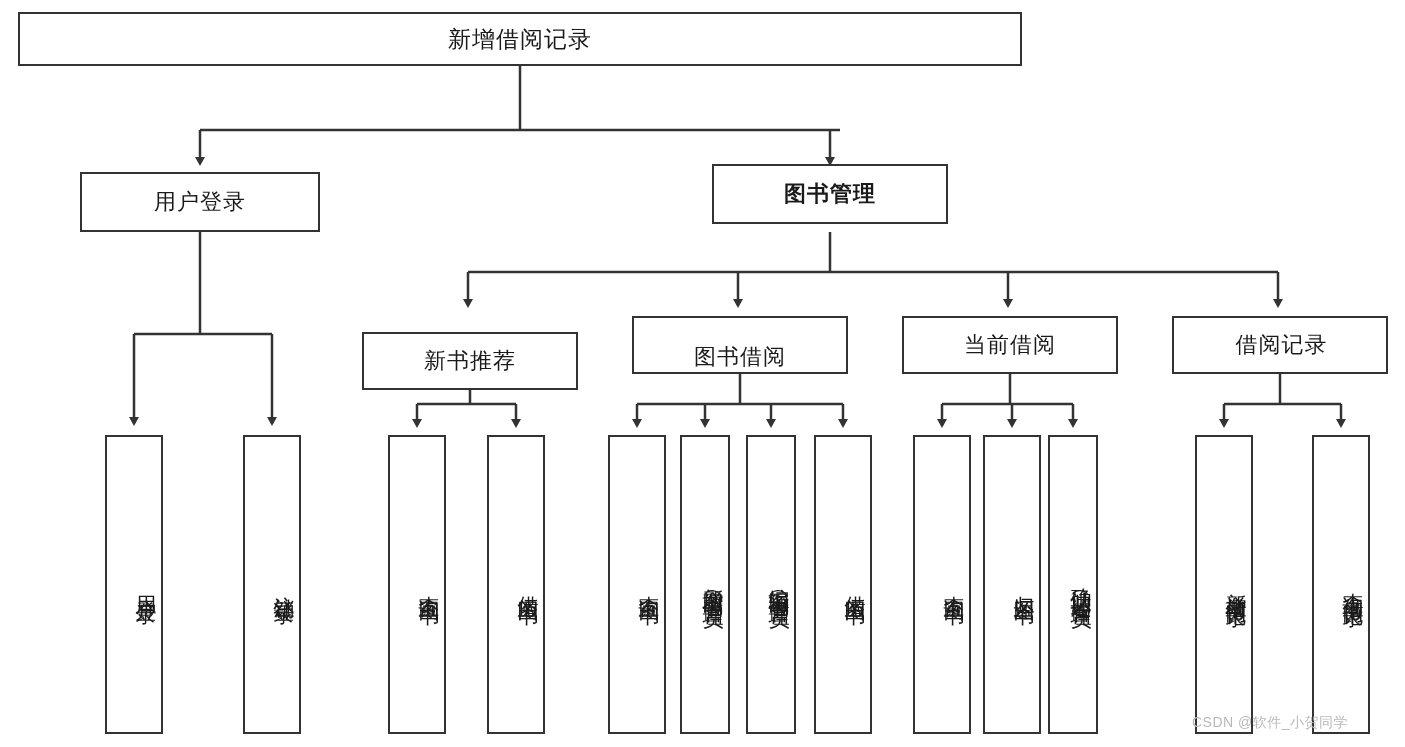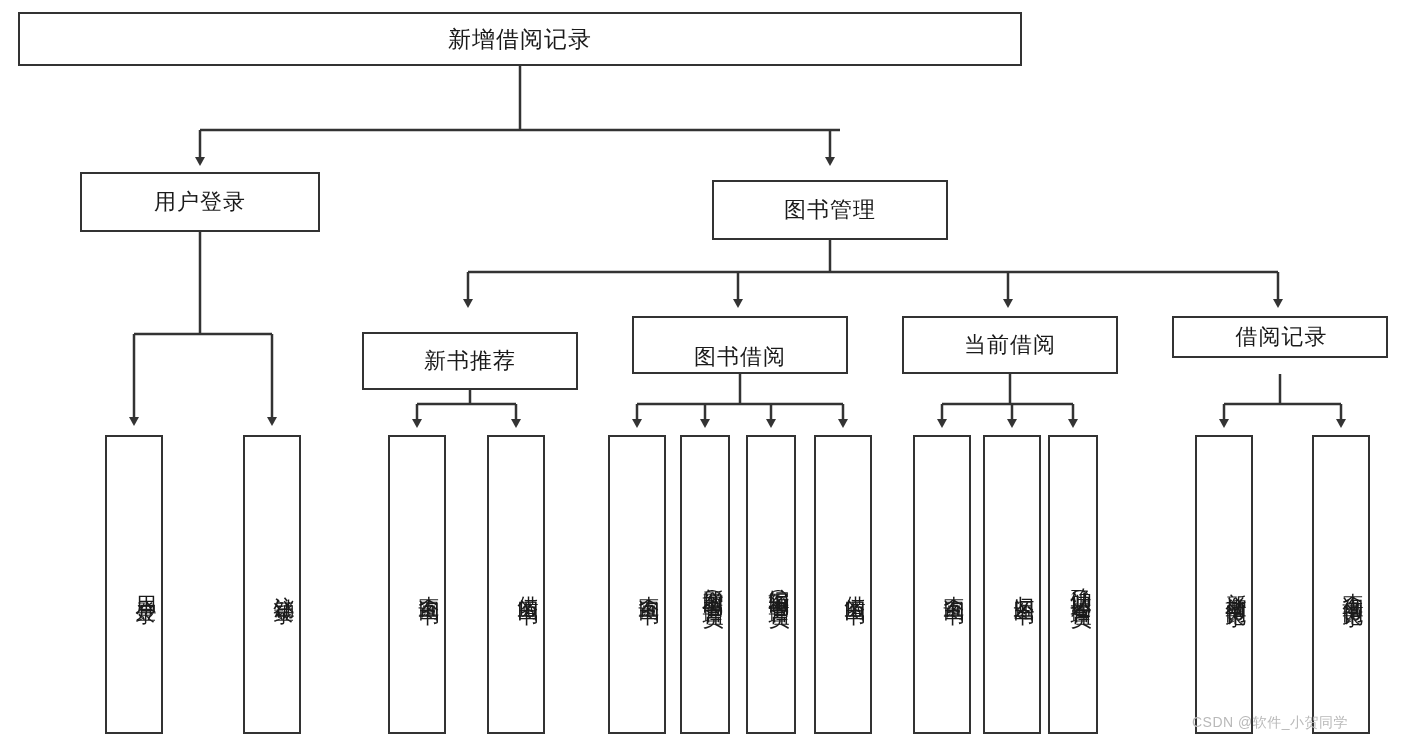--- a/index.html
+++ b/index.html
@@ -138,34 +138,34 @@
     </g>
   </svg>
 
   <div class="node horiz root" style="left:18px; top:12px; width:1004px; height:54px;">
     <span class="label">新增借阅记录</span>
   </div>
 
   <div class="node horiz" style="left:80px; top:172px; width:240px; height:60px;">
     <span class="label">用户登录</span>
   </div>
-  <div class="node horiz" style="left:712px; top:180px; width:236px; height:60px;">
+  <div class="node horiz" style="left:712px; top:164px; width:236px; height:60px;font-weight:bold;">
     <span class="label">图书管理</span>
   </div>
 
   <div class="node horiz" style="left:362px; top:332px; width:216px; height:58px;">
     <span class="label">新书推荐</span>
   </div>
   <div class="node horiz" style="left:632px; top:316px; width:216px; height:58px;align-items:flex-end;">
     <span class="label">图书借阅</span>
   </div>
   <div class="node horiz" style="left:902px; top:316px; width:216px; height:58px;justify-content:center;">
     <span class="label">当前借阅</span>
   </div>
-  <div class="node horiz" style="left:1172px; top:316px; width:216px; height:42px;padding-left:9px;">
+  <div class="node horiz" style="left:1172px; top:316px; width:216px; height:58px;padding-left:9px;">
     <span class="label">借阅记录</span>
   </div>
 
   <div class="node vert" style="left:105px; top:435px; width:58px; height:299px;">
     <span class="label">用户登录</span>
   </div>
   <div class="node vert" style="left:243px; top:435px; width:58px; height:299px;">
     <span class="label">注销登录</span>
   </div>
 

